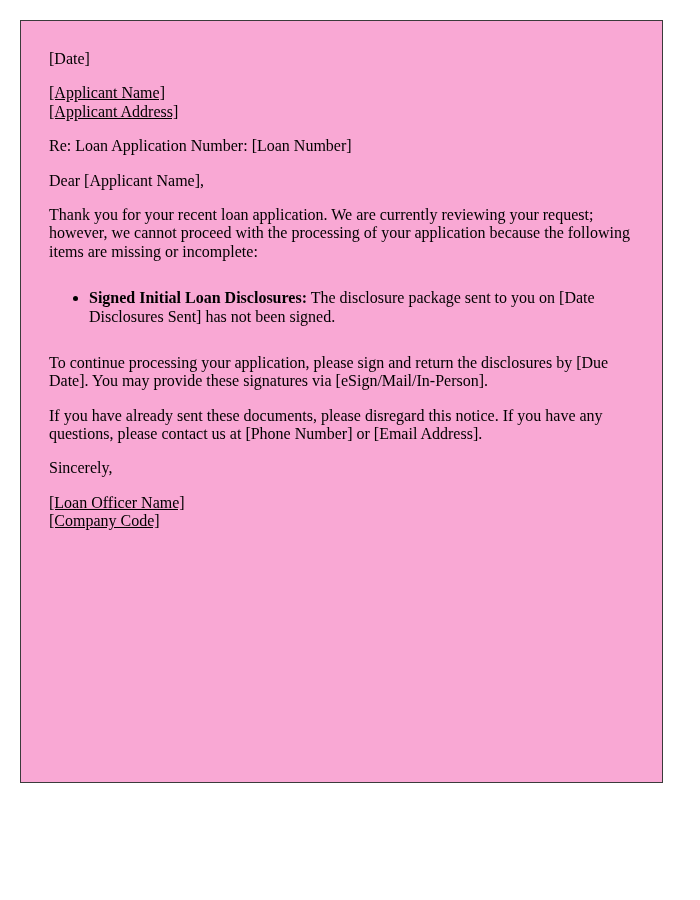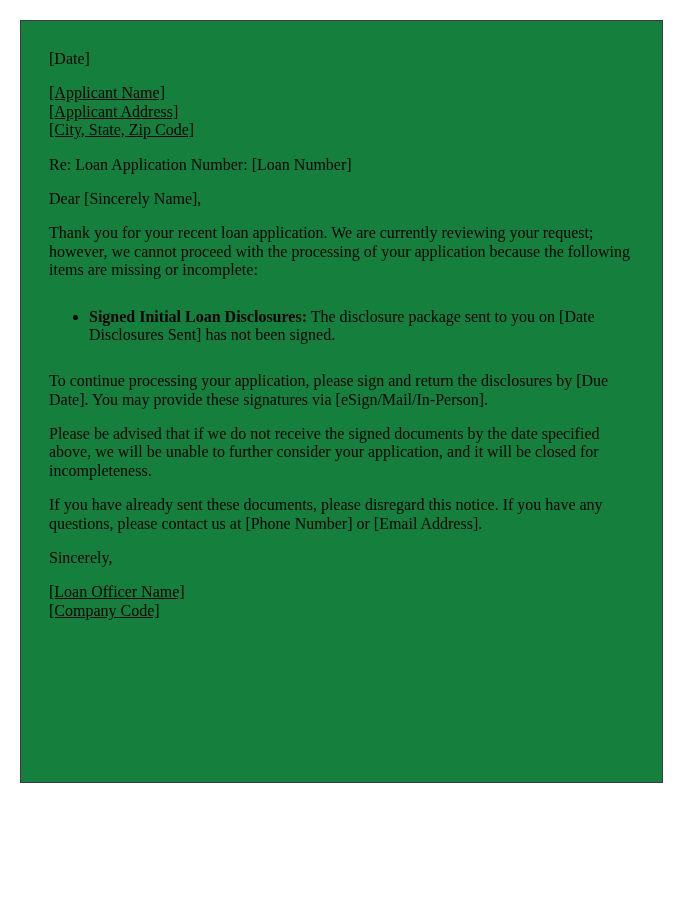--- a/index.html
+++ b/index.html
@@ -16,21 +16,21 @@
     line-height: 1.15;
     color: #000000;
   }
   .letter {
     box-sizing: border-box;
     margin: 20px 0 0 20px;
     width: 643px;
     min-height: 763px;
     border: 1px solid #3b3b3b;
     padding: 13px 28px 20px 28px;
-    background: #15803d;
+    background: #f9a8d4;
   }
   .letter p {
     margin: 16px 0;
   }
   .letter ul {
     margin: 28px 0;
     padding-left: 40px;
   }
   .letter li {
     margin: 0;
@@ -41,36 +41,34 @@
 </head>
 <body>
 
 <div class="letter">
 
   <p>[Date]</p>
 
   <p>
     <span class="line">[Applicant Name]</span>
     <span class="line">[Applicant Address]</span>
-    <span class="line">[City, State, Zip Code]</span>
   </p>
 
   <p>Re: Loan Application Number: [Loan Number]</p>
 
-  <p>Dear [Sincerely Name],</p>
+  <p>Dear [Applicant Name],</p>
 
   <p>Thank you for your recent loan application. We are currently reviewing your request; however, we cannot proceed with the processing of your application because the following items are missing or incomplete:</p>
 
   <ul>
     <li><b>Signed Initial Loan Disclosures:</b><span> The disclosure package sent to you on [Date Disclosures Sent] has not been signed.</span></li>
   </ul>
 
   <p>To continue processing your application, please sign and return the disclosures by [Due Date]. You may provide these signatures via [eSign/Mail/In-Person].</p>
 
-  <p>Please be advised that if we do not receive the signed documents by the date specified above, we will be unable to further consider your application, and it will be closed for incompleteness.</p>
 
   <p>If you have already sent these documents, please disregard this notice. If you have any questions, please contact us at [Phone Number] or [Email Address].</p>
 
   <p>Sincerely,</p>
 
   <p>
     <span class="line">[Loan Officer Name]</span>
     <span class="line">[Company Code]</span>
   </p>
 

